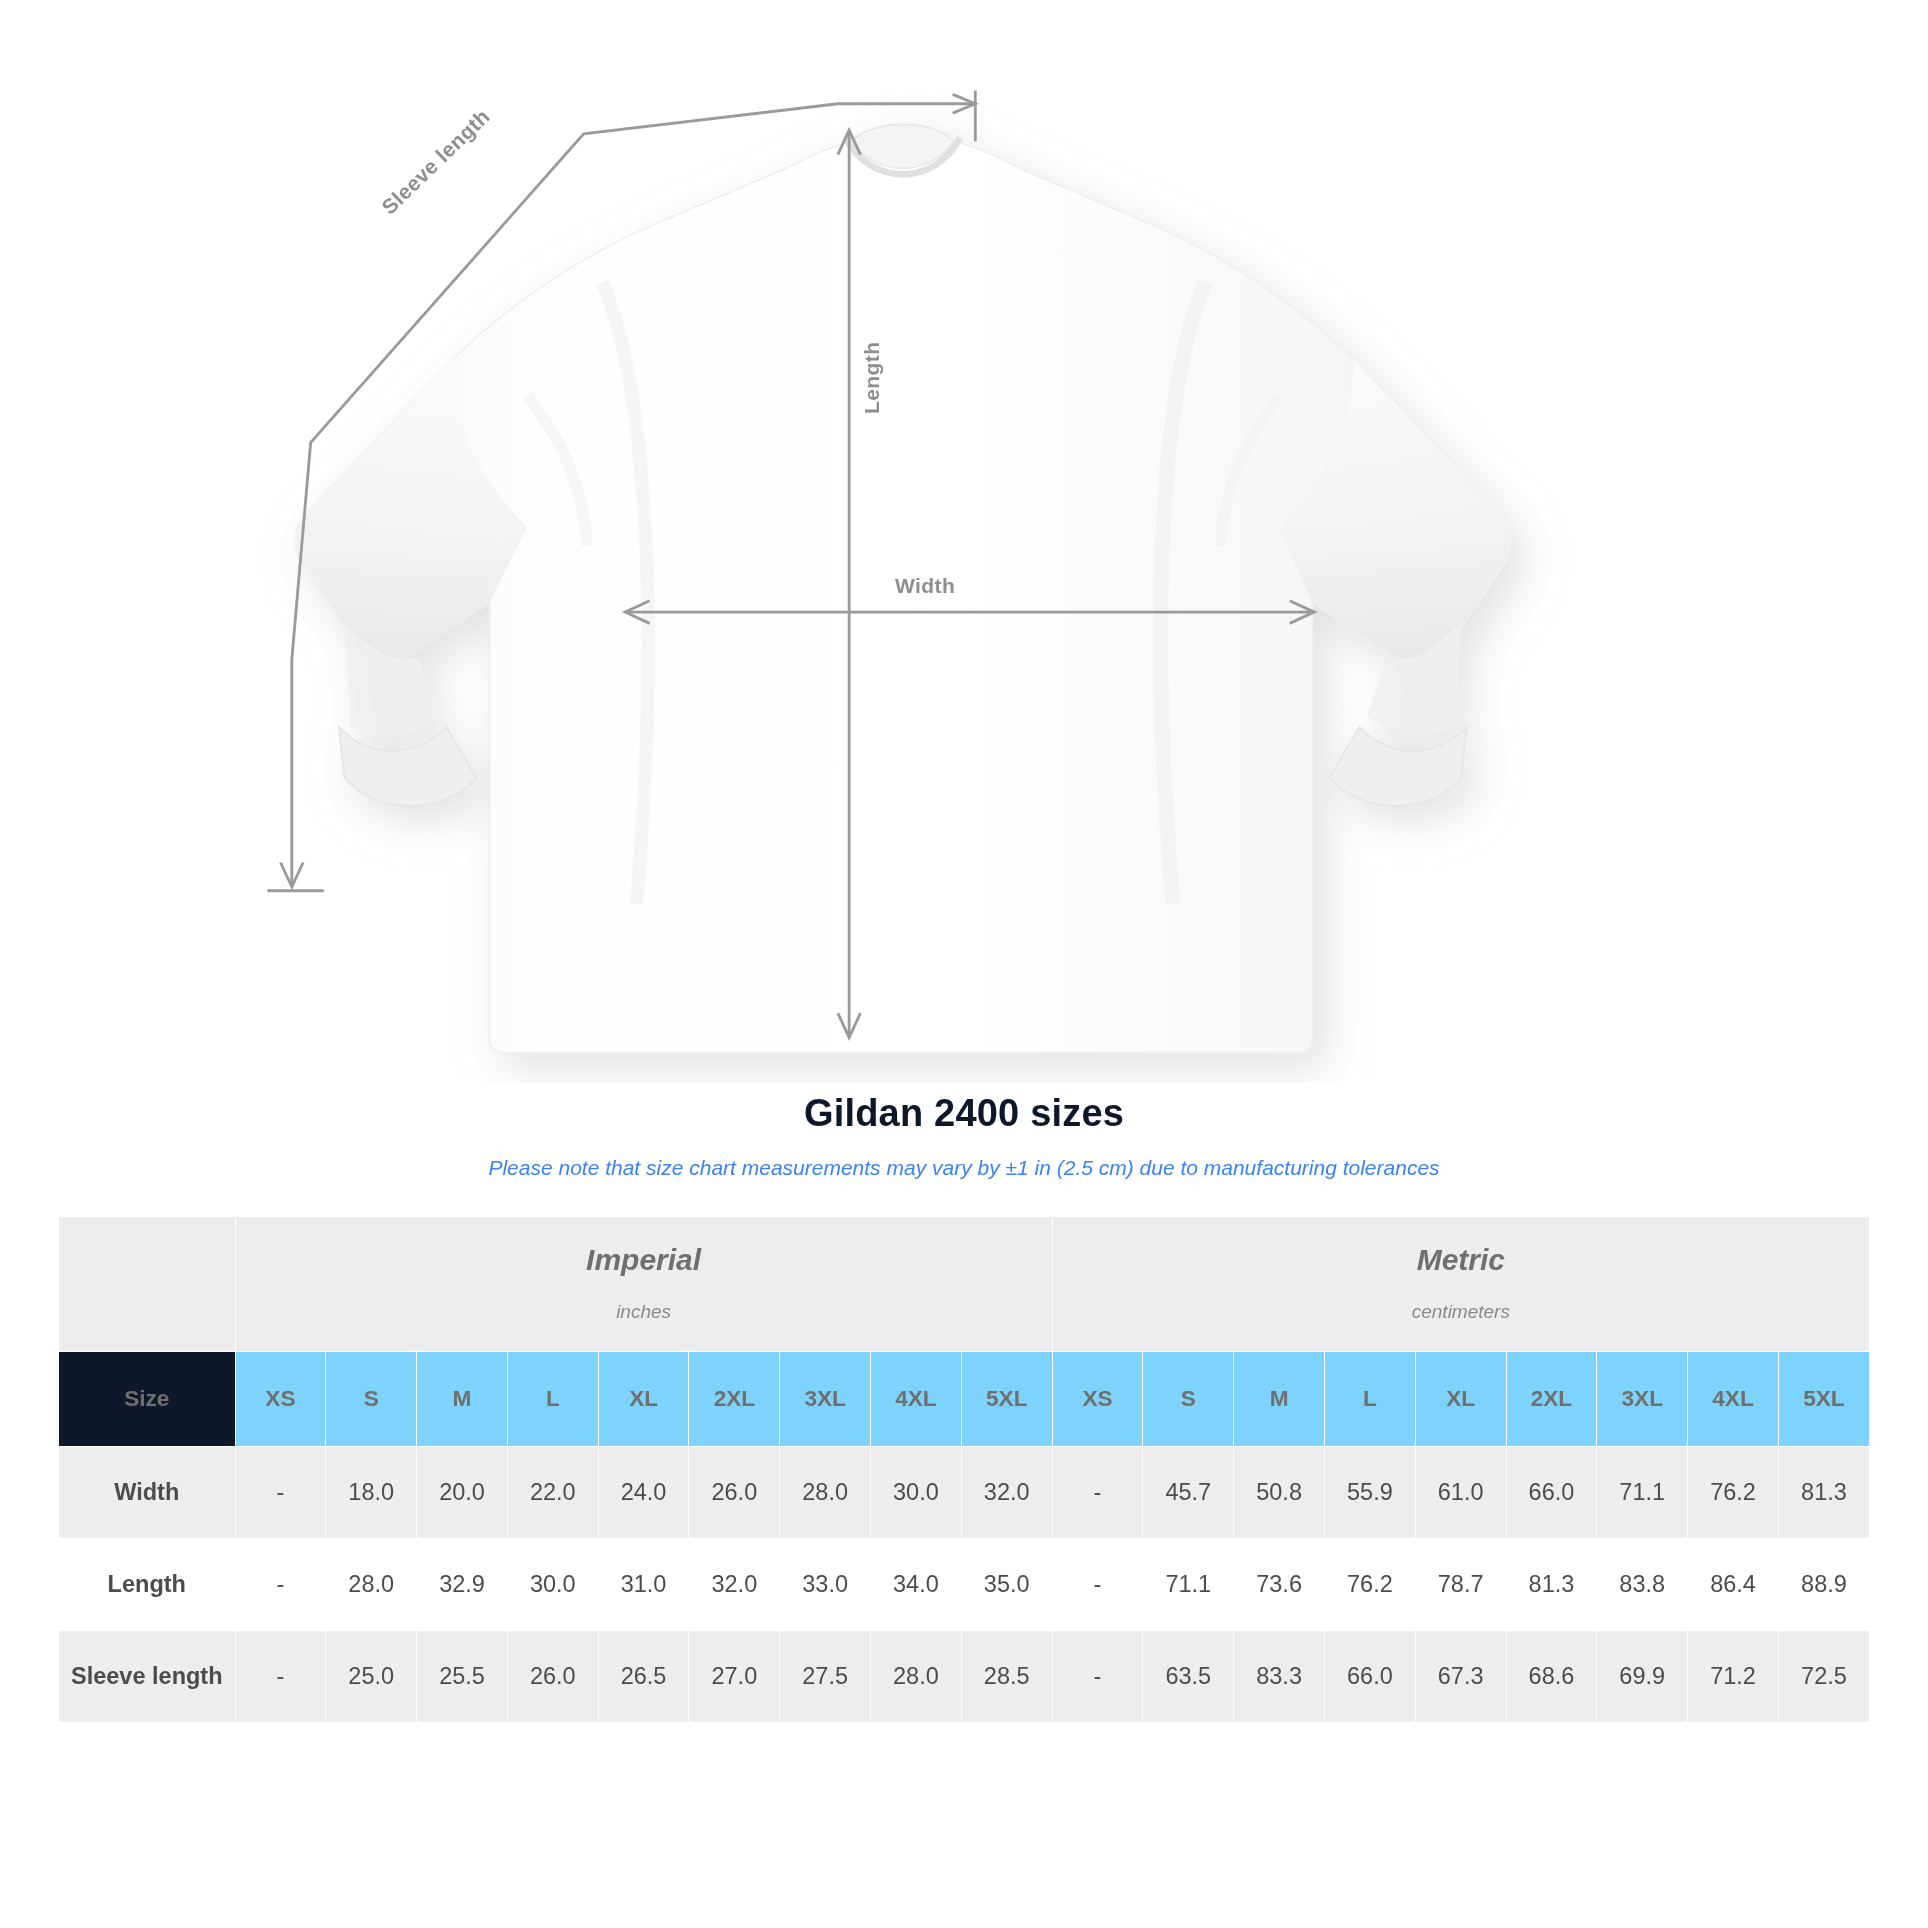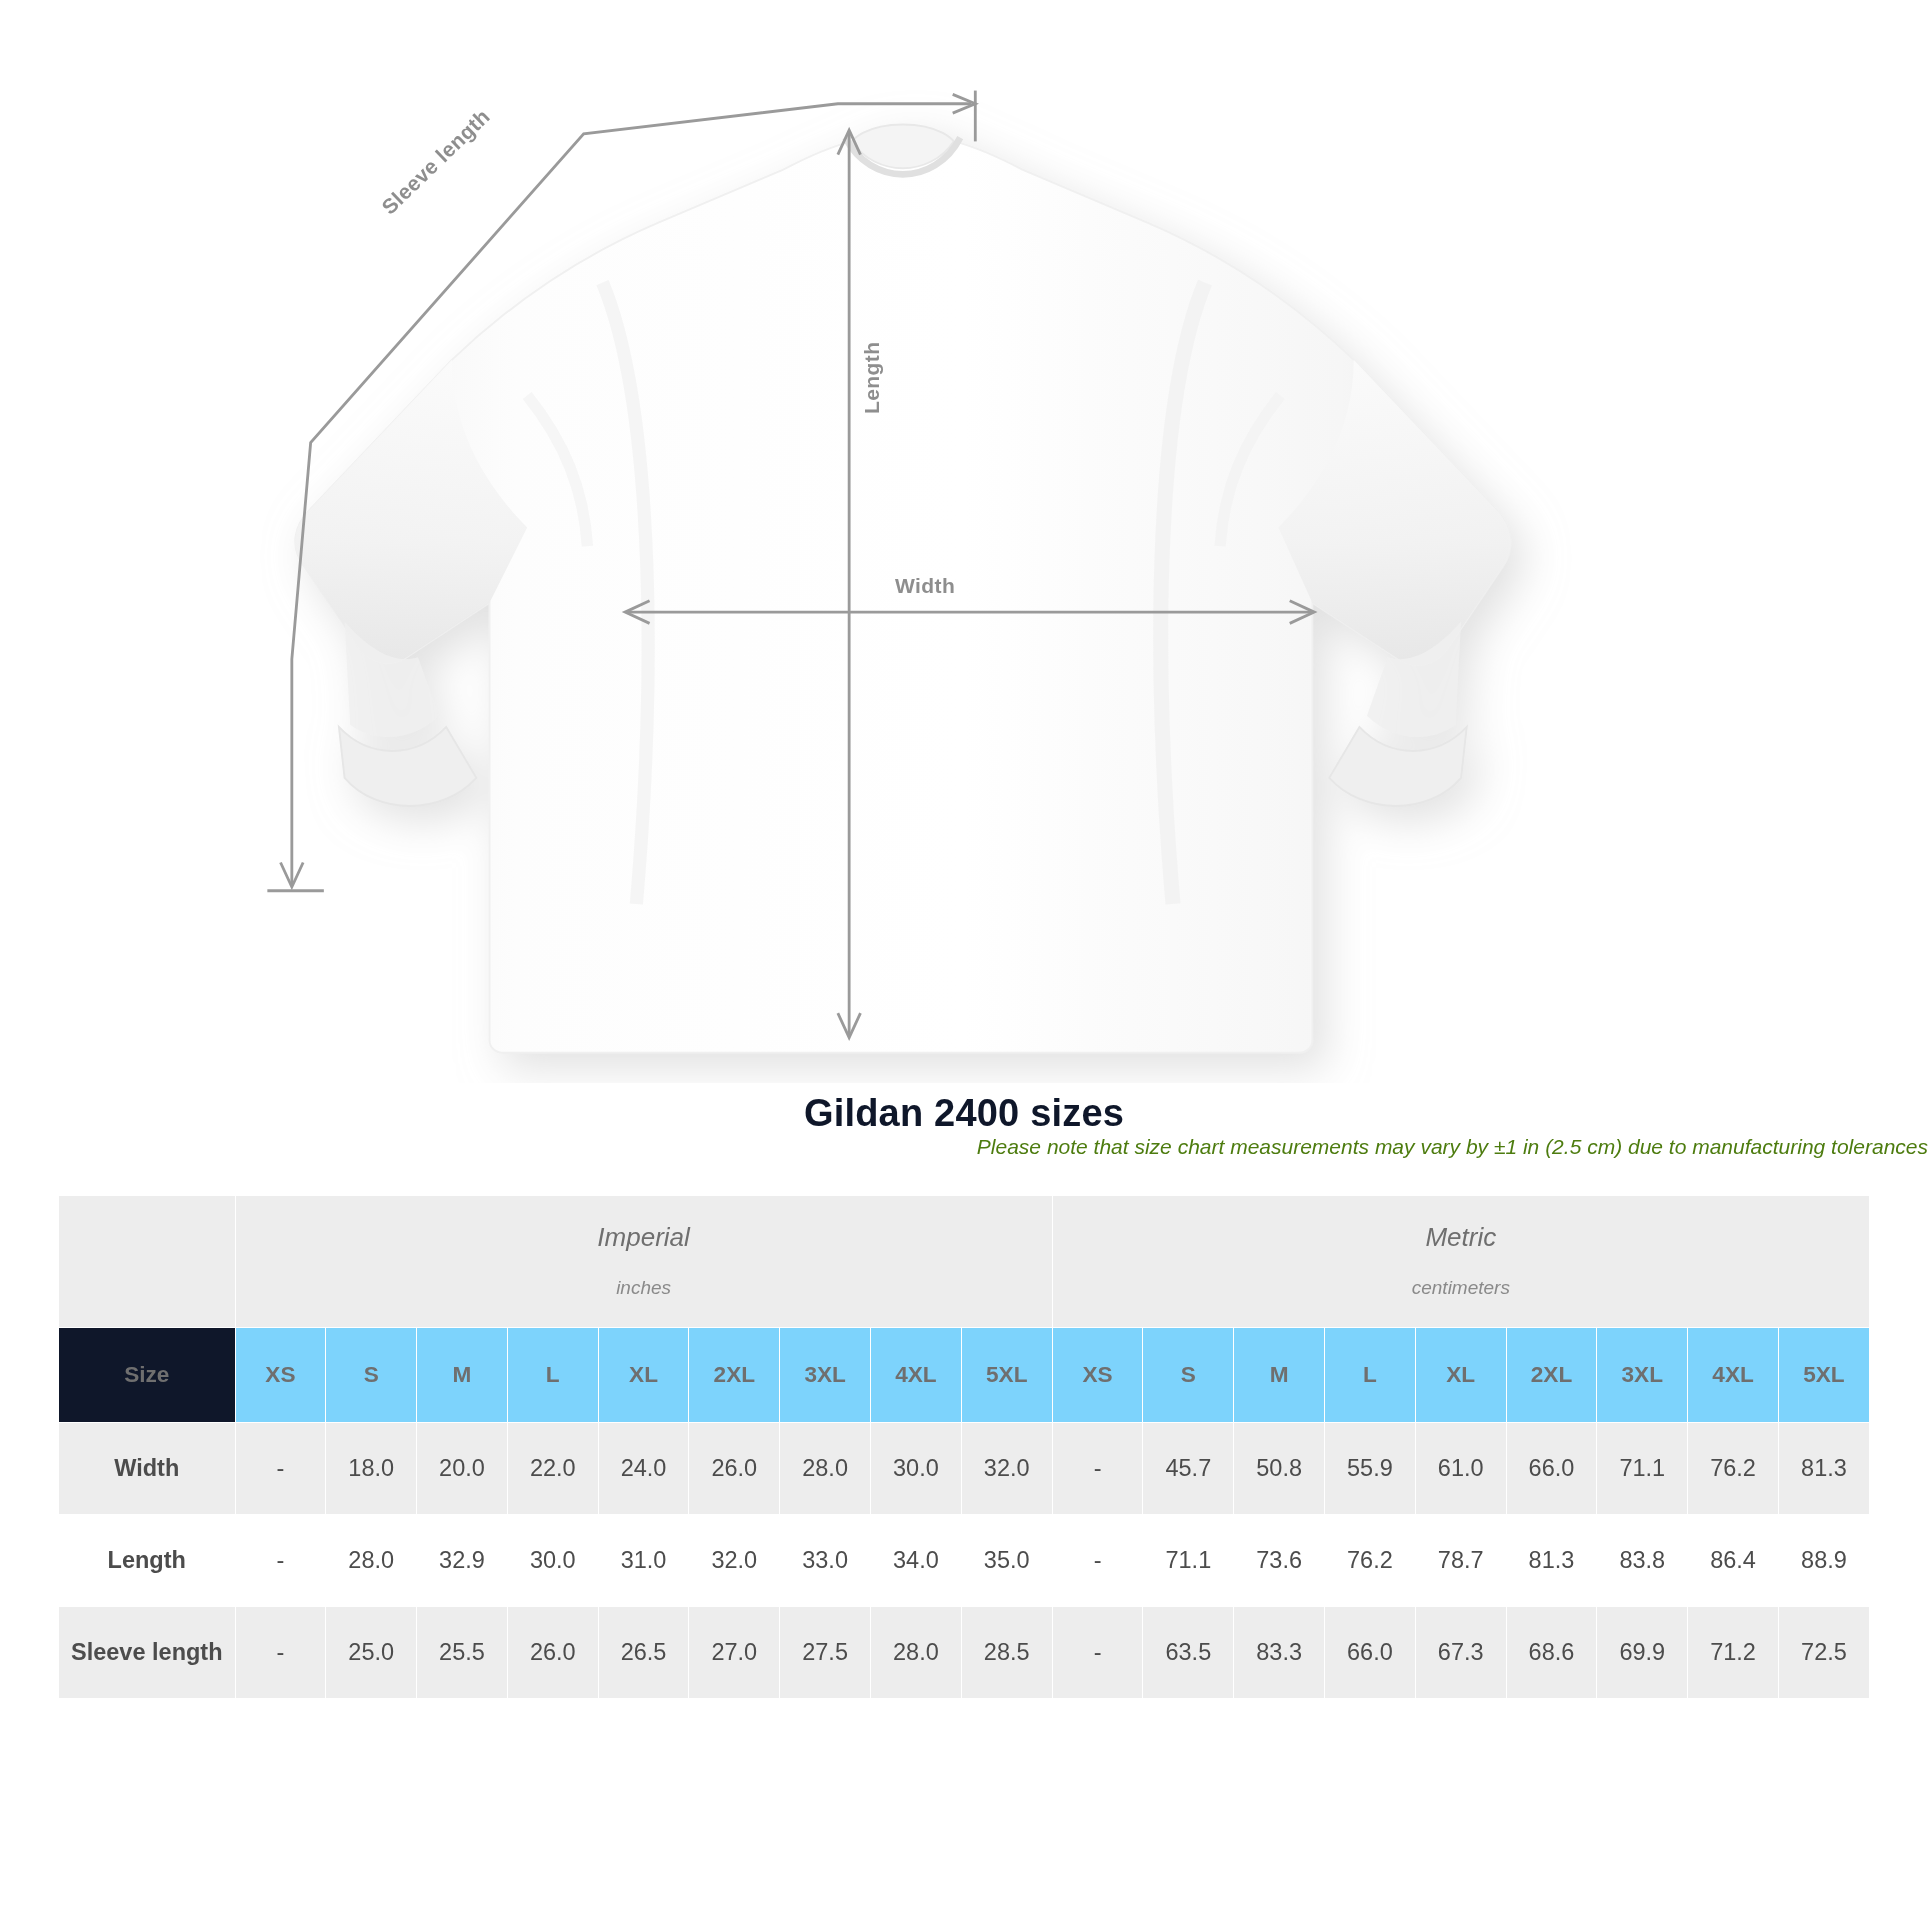--- a/index.html
+++ b/index.html
@@ -66,22 +66,22 @@
   .chart-title {
     font-size: 38px;
     font-weight: bold;
     color: #0f172a;
     margin: 0;
     letter-spacing: 0.2px;
   }
   .chart-note {
     font-size: 21px;
     font-style: italic;
-    color: #4d7c0f;
-    text-align: right;
+    color: #3b82f6;
+    margin-top: 21px;
   }
 
   
   .table-wrap {
     margin: 36px 58px 0 58px;
   }
   table.size-table {
     width: 1812px;
     border-collapse: collapse;
     table-layout: fixed;
@@ -92,22 +92,22 @@
     vertical-align: middle;
   }
   .unit-head {
     background: #ededed;
     padding: 26px 0 28px 0;
   }
   .unit-head:first-child {
     border-top-left-radius: 13px;
   }
   .unit-name {
-    font-size: 26px;
-    font-weight: normal;
+    font-size: 30px;
+    font-weight: bold;
     font-style: italic;
     color: #6f6f6f;
   }
   .unit-sub {
     font-size: 19px;
     font-style: italic;
     color: #8a8a8a;
     margin-top: 24px;
   }
   .corner-cell {

